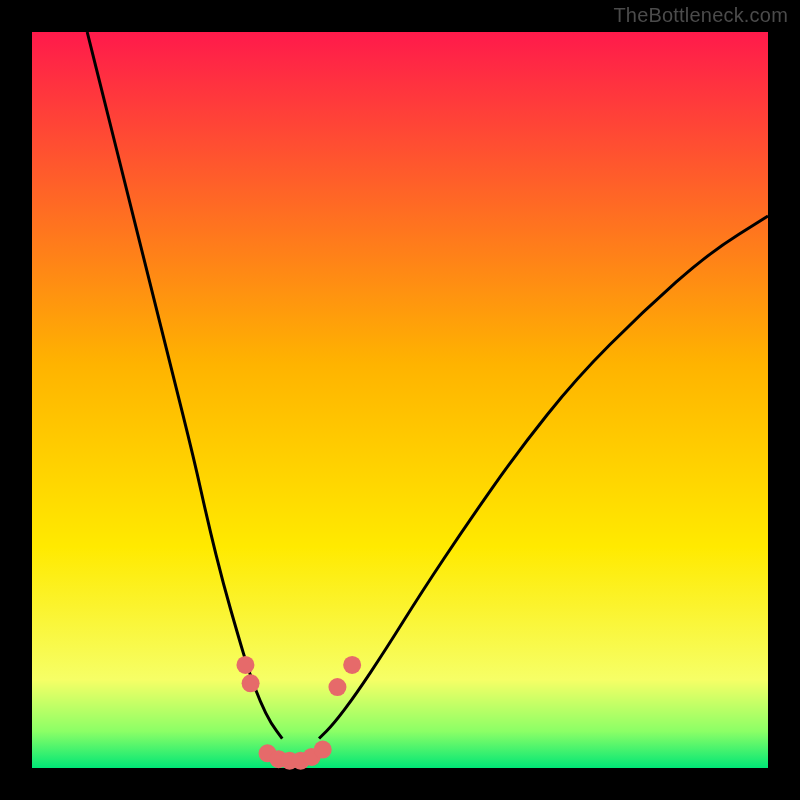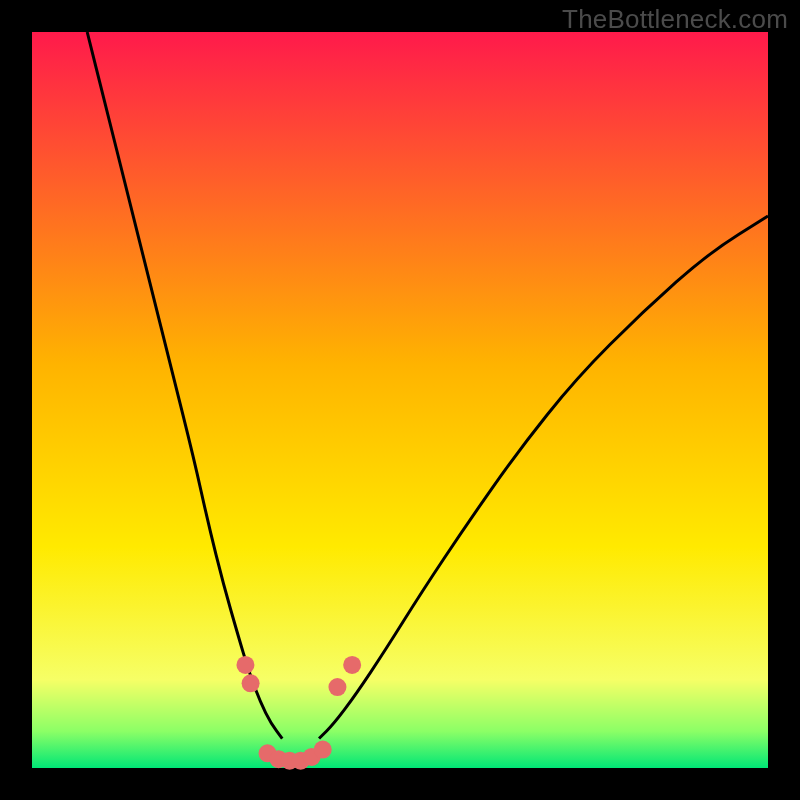--- a/index.html
+++ b/index.html
@@ -15,21 +15,21 @@
     position: relative;
     width: 800px;
     height: 800px;
     background: #000000;
   }
   .watermark {
     position: absolute;
     top: 4px;
     right: 12px;
     color: #4b4b4b;
-    font-size: 26px;
+    font-size: 20px;
     font-weight: 500;
     letter-spacing: 0.2px;
     user-select: none;
   }
   svg {
     display: block;
   }
 </style>
 </head>
 <body>

